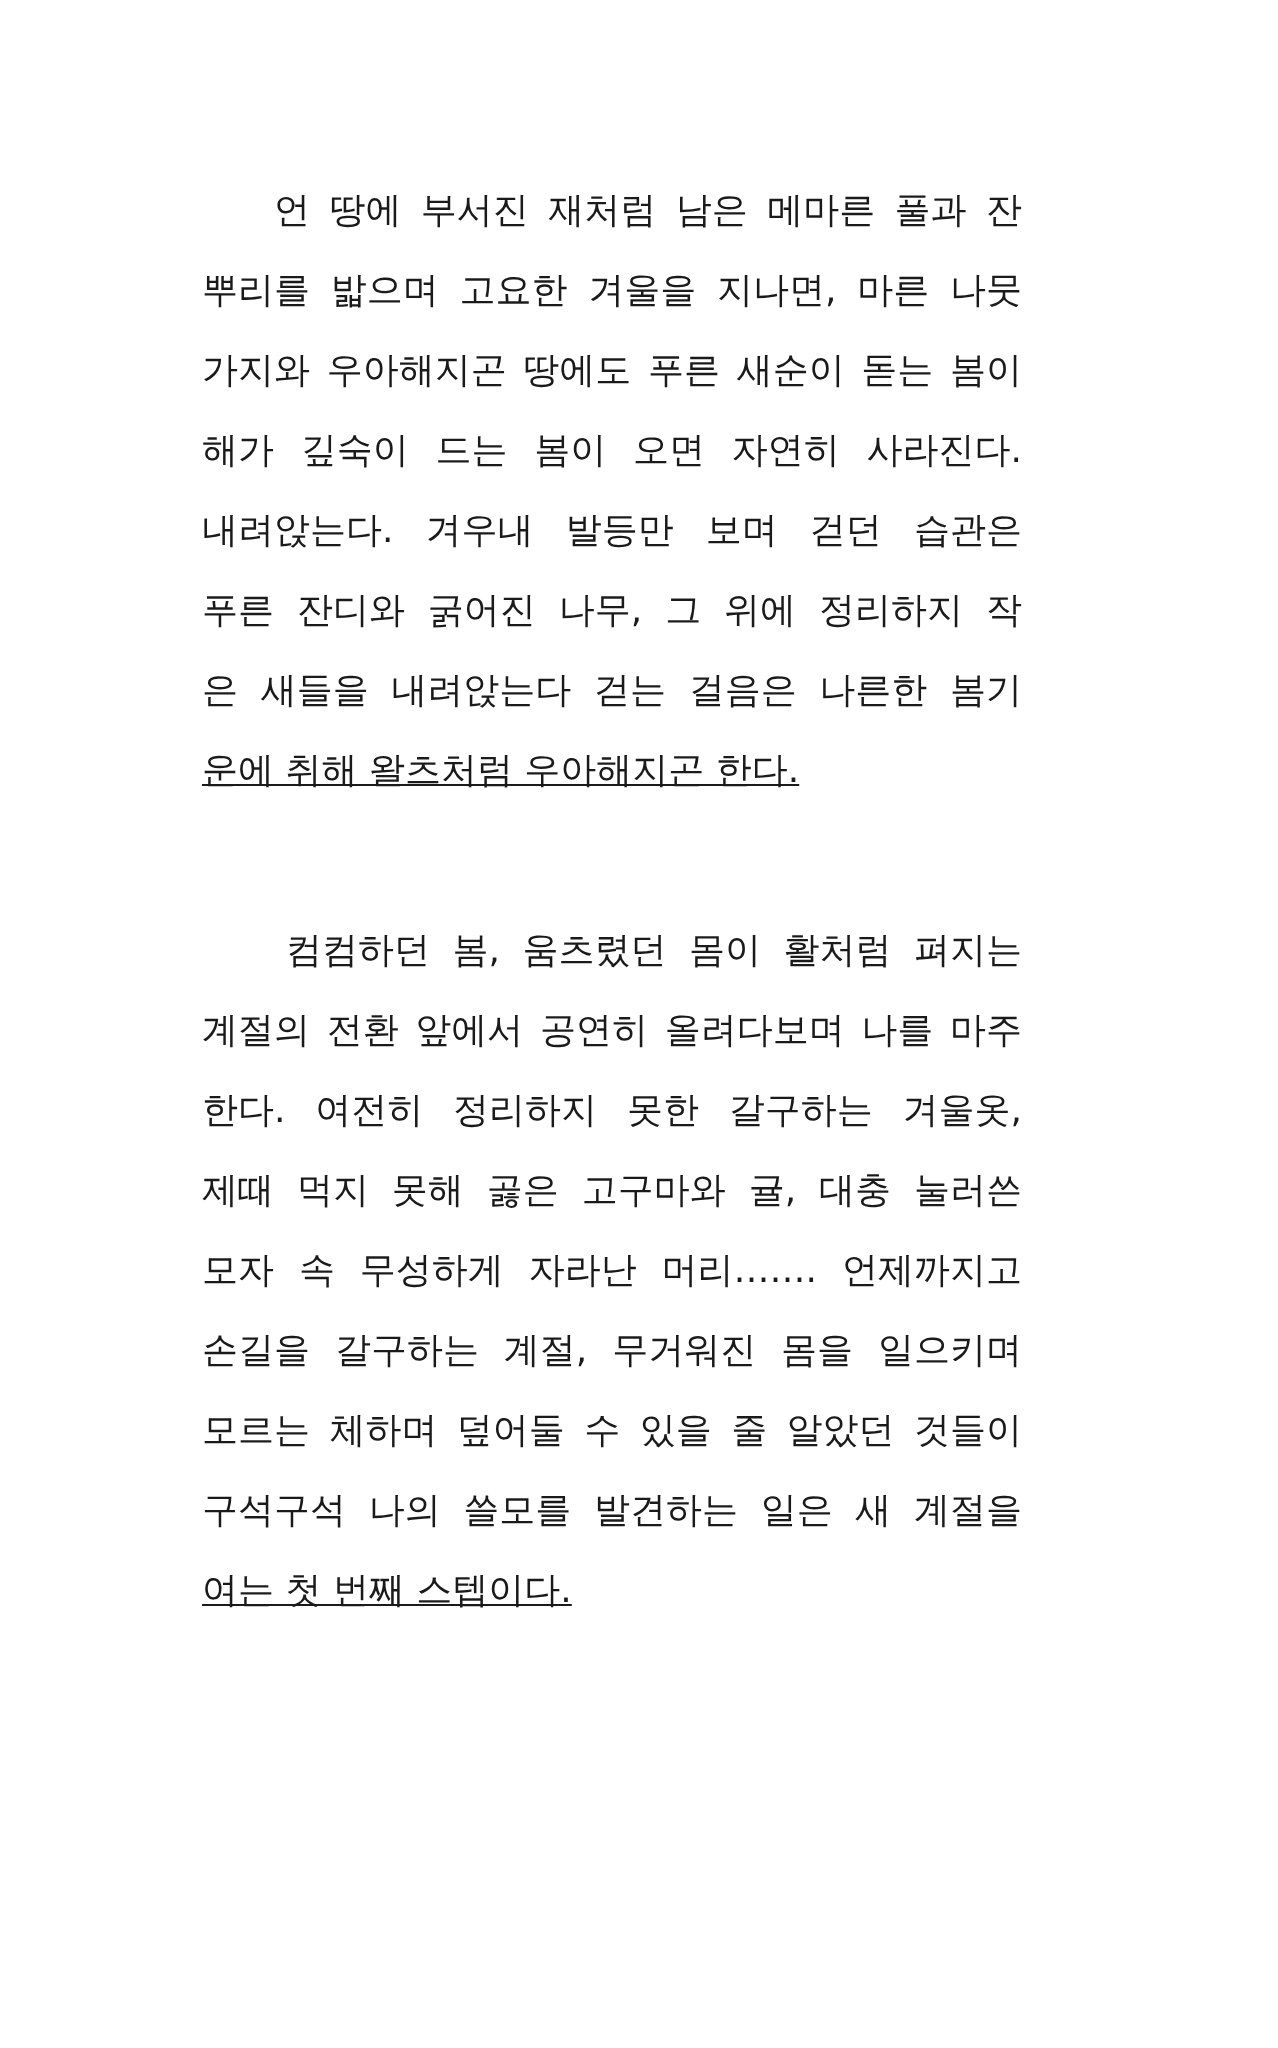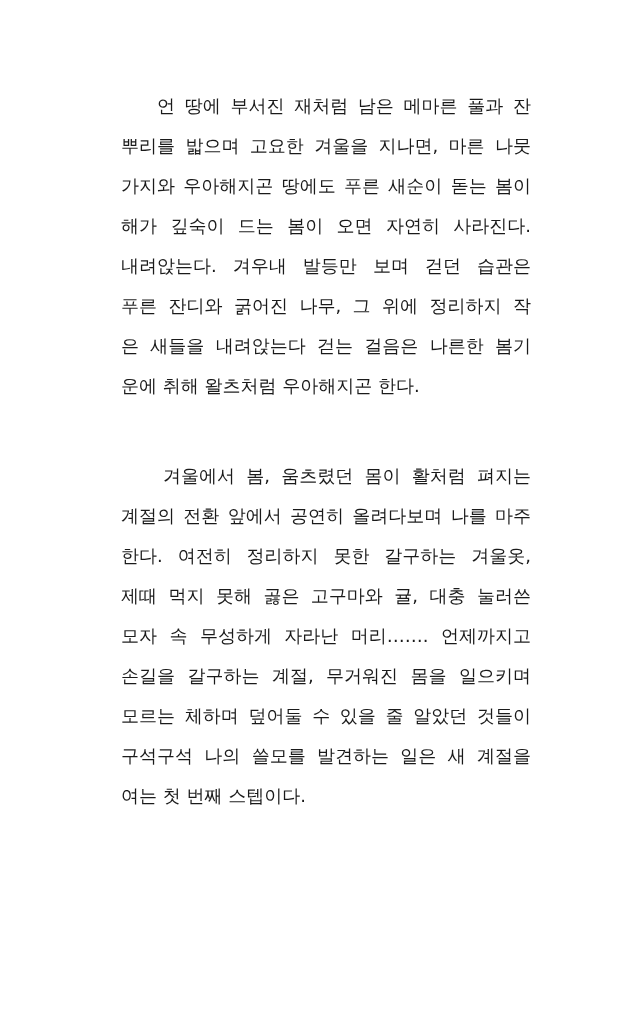--- a/index.html
+++ b/index.html
@@ -13,34 +13,34 @@
     position: relative;
     overflow: hidden;
     font-family: "DejaVu Sans", "Liberation Sans", sans-serif;
     color: #1a1a1a;
   }
   .page {
     position: absolute;
     left: 101px;
     top: 86px;
     width: 410px;
-    margin-left: 20px;
   }
   .line {
     display: block;
     height: 40px;
     line-height: 40px;
     font-size: 18px;
     white-space: nowrap;
     text-align: justify;
     text-align-last: justify;
     letter-spacing: 0px;
   }
   .line.last {
     text-align-last: left;
+    text-decoration: underline;
   }
   .line.indent {
     padding-left: 36px;
   }
   .line.indent2 {
     padding-left: 42px;
   }
   .para-gap {
     height: 50px;
   }
@@ -56,21 +56,21 @@
     <span class="line">해가 깊숙이 드는 봄이 오면 자연히 사라진다.</span>
     <span class="line">내려앉는다. 겨우내 발등만 보며 걷던 습관은</span>
     <span class="line">푸른 잔디와 굵어진 나무, 그 위에 정리하지 작</span>
     <span class="line">은 새들을 내려앉는다 걷는 걸음은 나른한 봄기</span>
     <span class="line last">운에 취해 왈츠처럼 우아해지곤 한다.</span>
   </div>
 
   <div class="para-gap"></div>
 
   <div class="paragraph">
-    <span class="line indent2">겨울에서 봄, 움츠렸던 몸이 활처럼 펴지는</span>
+    <span class="line indent2">컴컴하던 봄, 움츠렸던 몸이 활처럼 펴지는</span>
     <span class="line">계절의 전환 앞에서 공연히 올려다보며 나를 마주</span>
     <span class="line">한다. 여전히 정리하지 못한 갈구하는 겨울옷,</span>
     <span class="line">제때 먹지 못해 곯은 고구마와 귤, 대충 눌러쓴</span>
     <span class="line">모자 속 무성하게 자라난 머리……. 언제까지고</span>
     <span class="line">손길을 갈구하는 계절, 무거워진 몸을 일으키며</span>
     <span class="line">모르는 체하며 덮어둘 수 있을 줄 알았던 것들이</span>
     <span class="line">구석구석 나의 쓸모를 발견하는 일은 새 계절을</span>
     <span class="line last">여는 첫 번째 스텝이다.</span>
   </div>
 </div>

